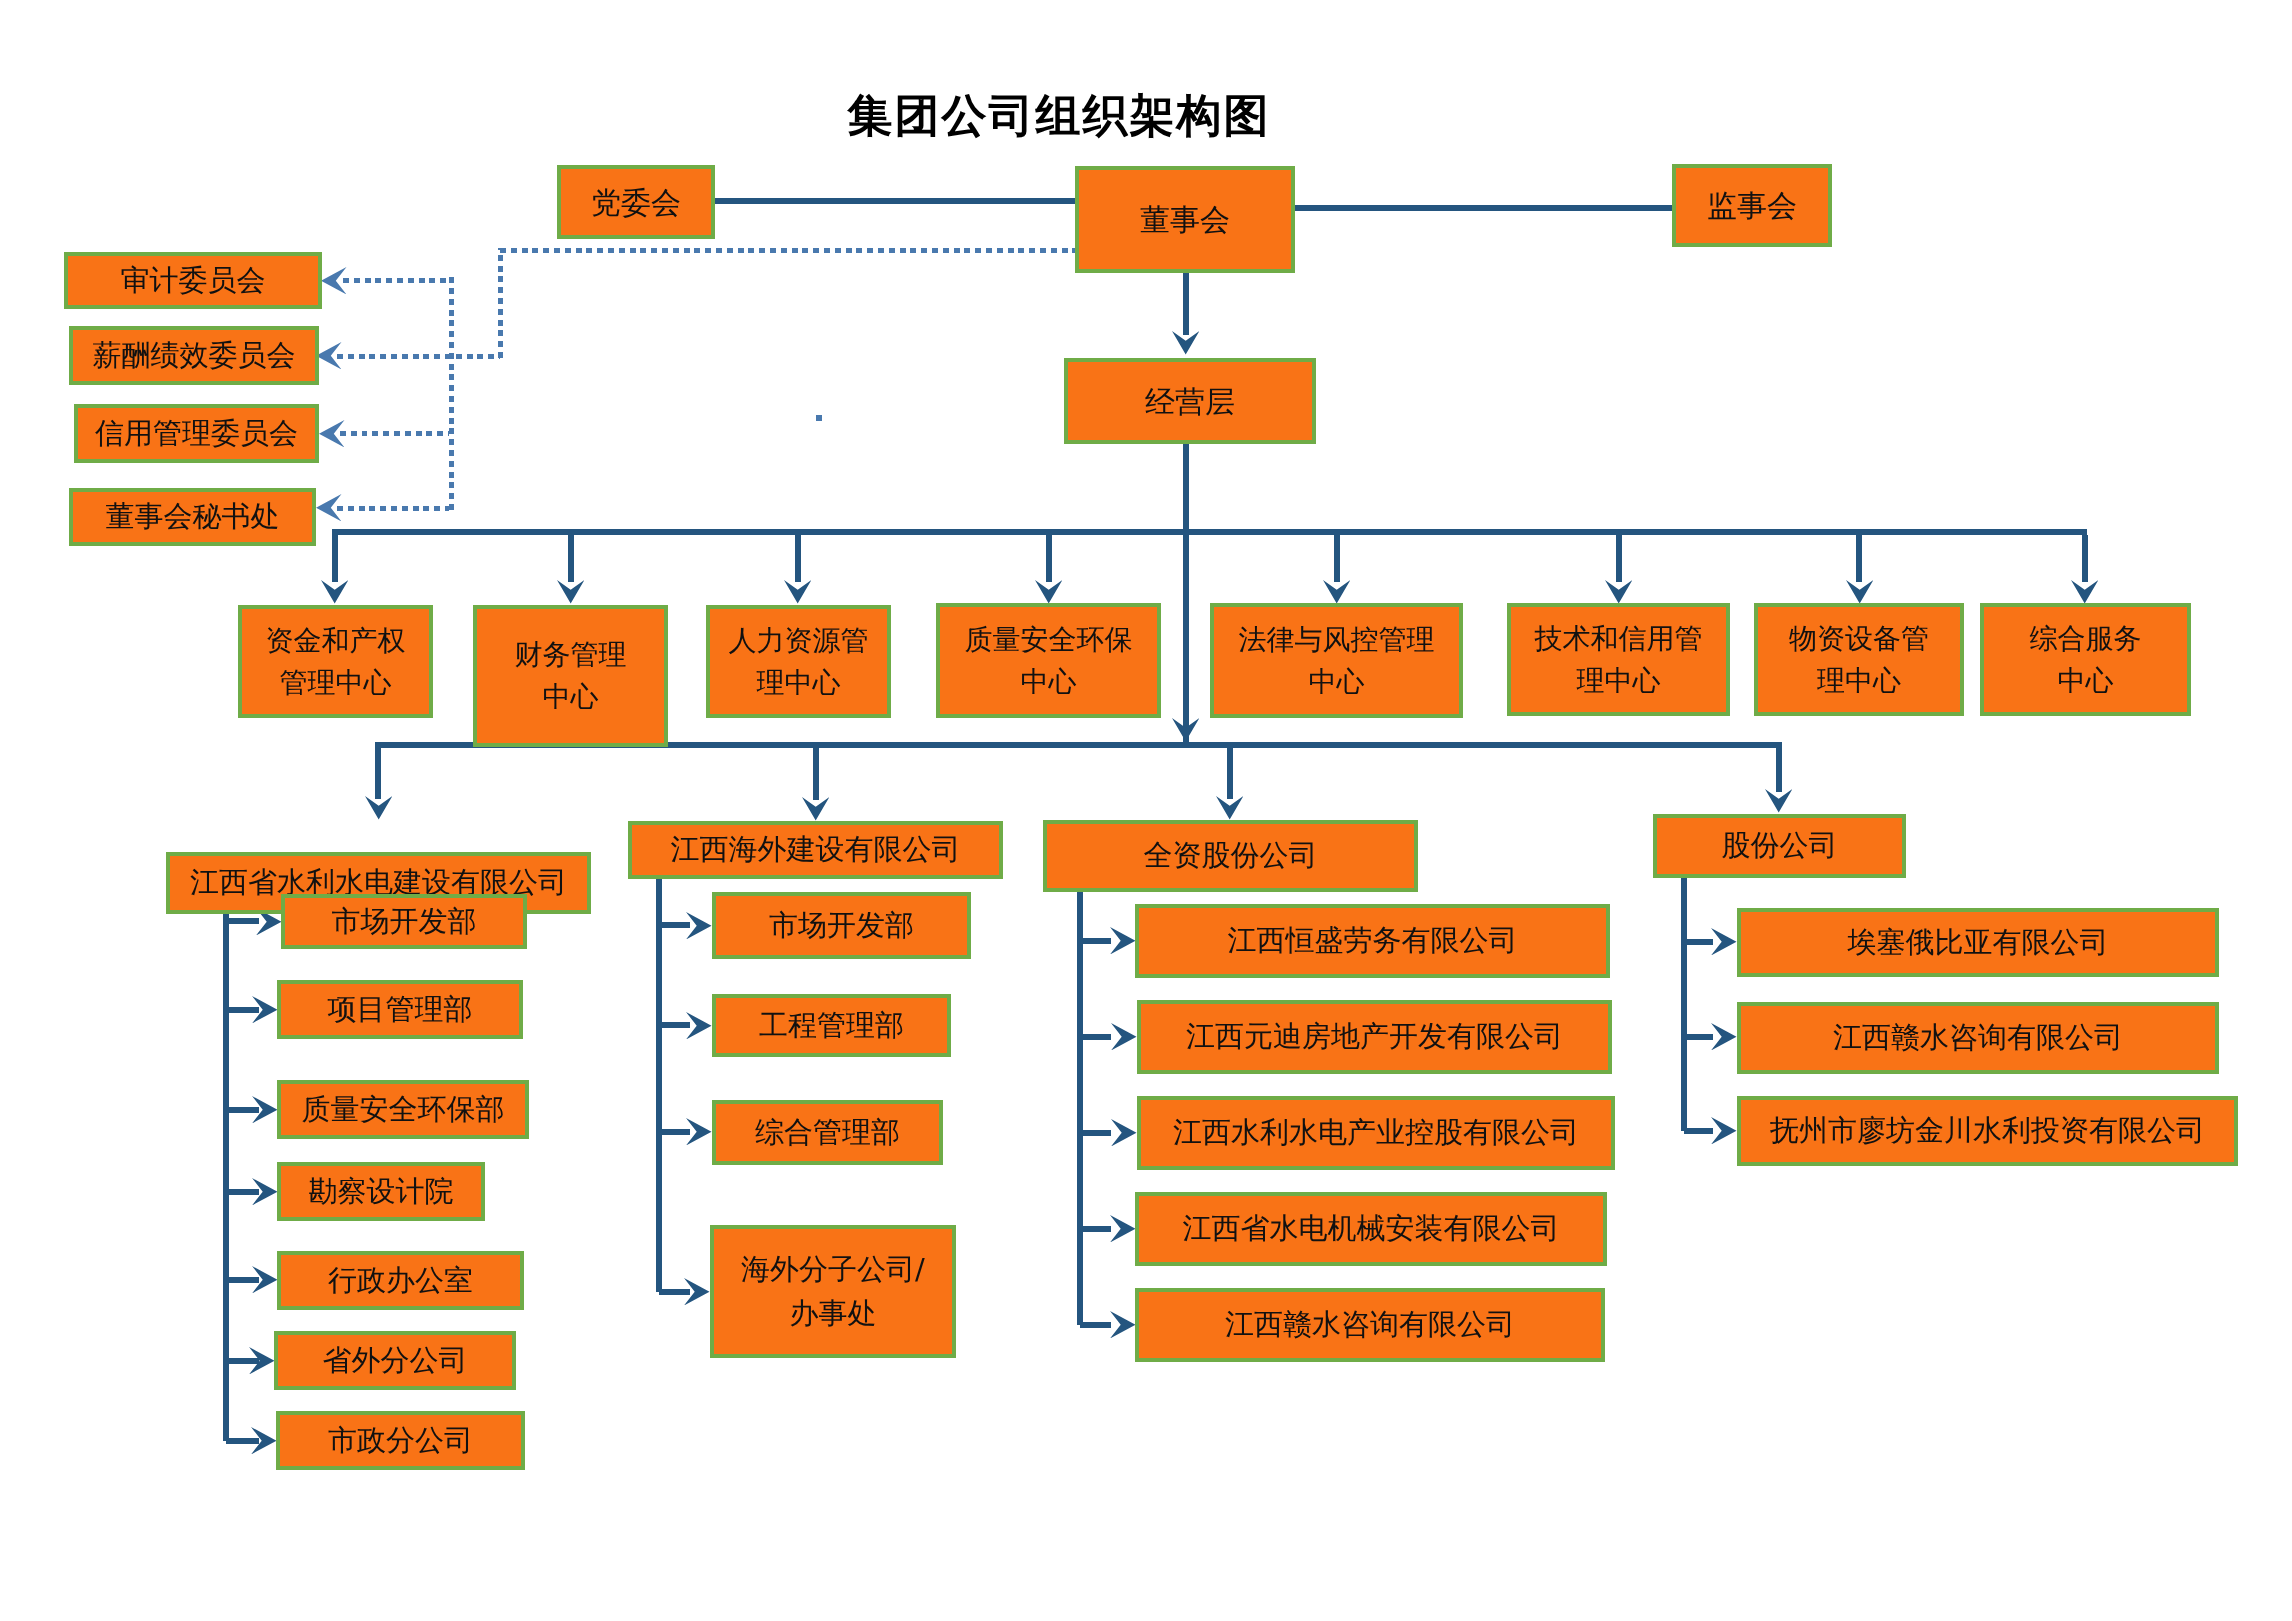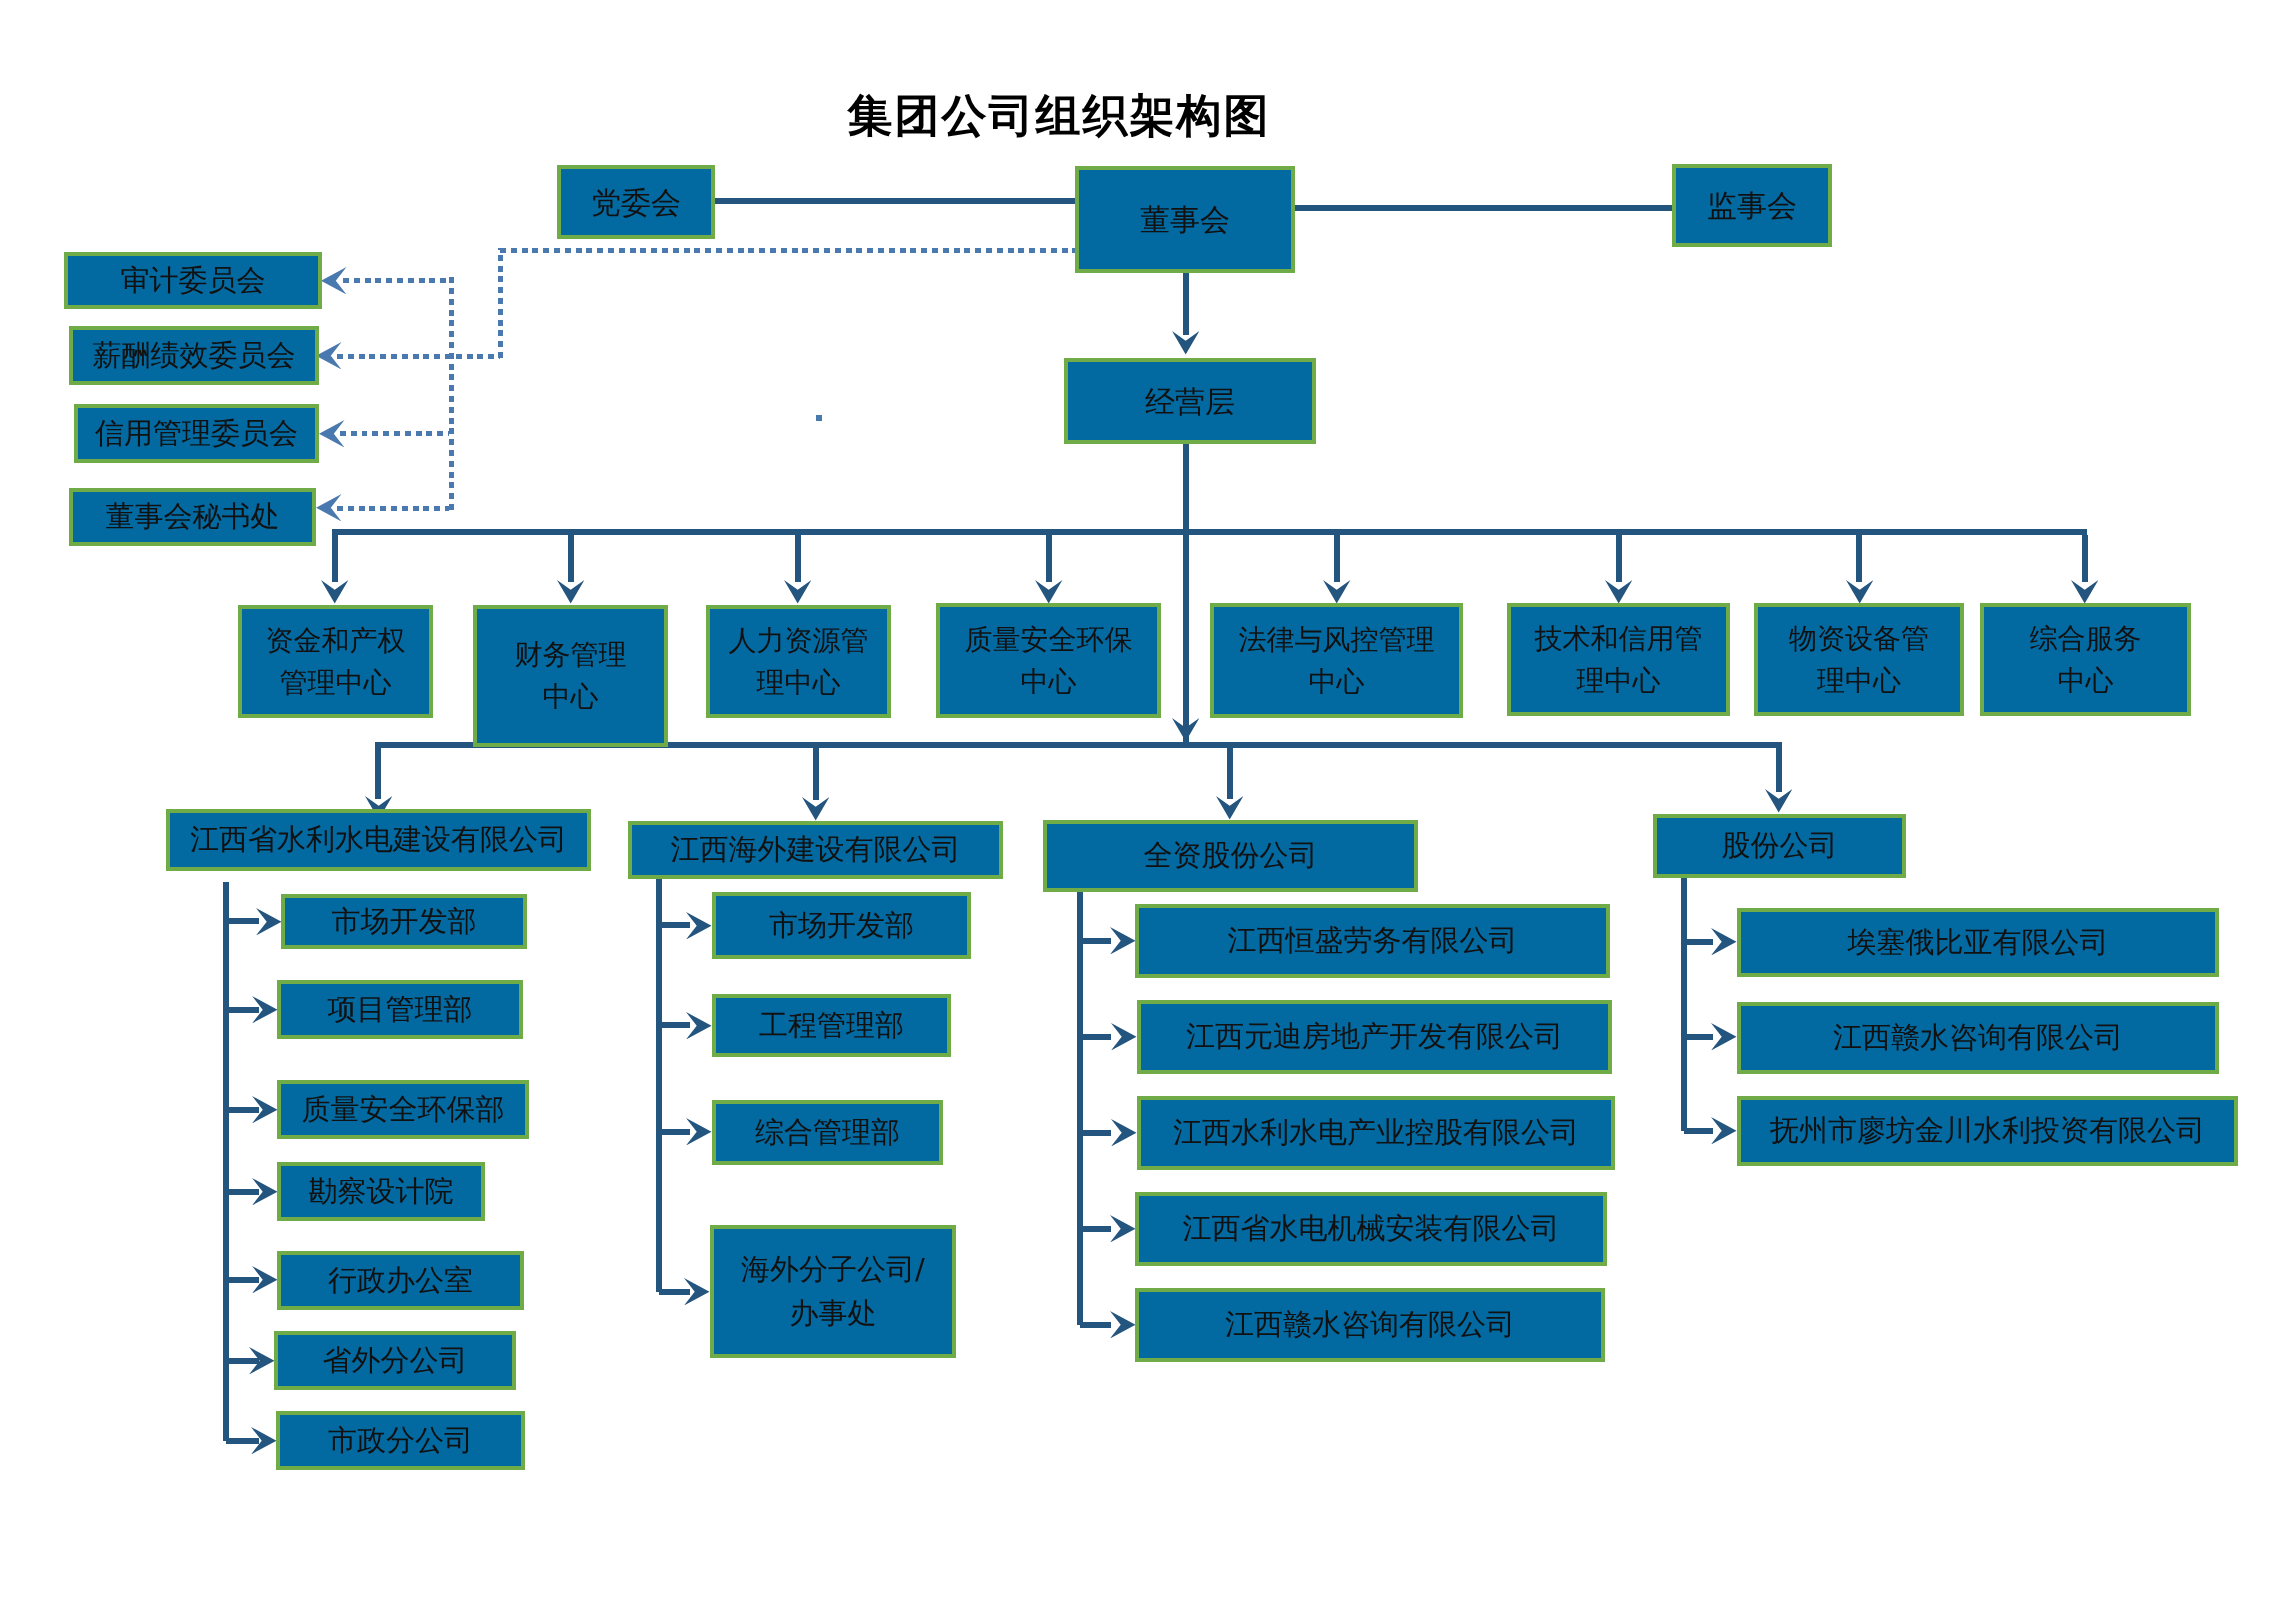--- a/index.html
+++ b/index.html
@@ -1,20 +1,20 @@
 <!DOCTYPE html>
 <html><head>
 <meta charset="utf-8">
 <style>
   html,body{margin:0;padding:0;background:#ffffff;}
   .canvas{position:relative;width:2293px;height:1621px;background:#ffffff;overflow:hidden;
           font-family:"DejaVu Sans","Liberation Sans",sans-serif;}
   .title{position:absolute;left:804px;top:86px;width:510px;text-align:center;
          font-size:45px;font-weight:bold;color:#000;letter-spacing:2px;}
-  .node{position:absolute;box-sizing:border-box;border:4.9px solid #6FAC47;background:#0369a1;
+  .node{position:absolute;box-sizing:border-box;border:4.9px solid #6FAC47;background:#f97316;
         display:flex;align-items:center;justify-content:center;text-align:center;
         white-space:pre-line;color:#111;line-height:1.5;}
   .sl{position:absolute;background:#24557F;}
   .dl-h{position:absolute;height:4.9px;
         background:repeating-linear-gradient(90deg,#4979AE 0 5.9px,transparent 5.9px 10.8px);}
   .dl-v{position:absolute;width:4.9px;
         background:repeating-linear-gradient(0deg,#4979AE 0 5.9px,transparent 5.9px 10.8px);}
   .arrow{position:absolute;}
   .arrow.down{width:27.4px;height:23.5px;background:#24557F;
         clip-path:polygon(0 0,50% 42%,100% 0,50% 100%);}
@@ -133,21 +133,21 @@
       <div class="node" style="left: 936px; top: 603px; width: 225px; height: 115px; font-size: 28px;"><span>质量安全环保
 中心</span></div>
       <div class="node" style="left: 1210px; top: 603px; width: 253px; height: 115px; font-size: 28px;"><span>法律与风控管理
 中心</span></div>
       <div class="node" style="left: 1507px; top: 603px; width: 223px; height: 113px; font-size: 28px;"><span>技术和信用管
 理中心</span></div>
       <div class="node" style="left: 1754px; top: 603px; width: 210px; height: 113px; font-size: 28px;"><span>物资设备管
 理中心</span></div>
       <div class="node" style="left: 1980px; top: 603px; width: 211px; height: 113px; font-size: 28px;"><span>综合服务
 中心</span></div>
-      <div class="node" style="left: 166px; top: 809px; width: 425px; height: 62px; font-size: 29px; align-items: center;"><span>江西省水利水电建设有限公司</span></div>
+      <div class="node" style="left: 166px; top: 852px; width: 425px; height: 62px; font-size: 29px; align-items: center;"><span>江西省水利水电建设有限公司</span></div>
       <div class="node" style="left: 628px; top: 821px; width: 375px; height: 58px; font-size: 29px;"><span>江西海外建设有限公司</span></div>
       <div class="node" style="left: 1043px; top: 820px; width: 375px; height: 72px; font-size: 29px;"><span>全资股份公司</span></div>
       <div class="node" style="left: 1653px; top: 814px; width: 253px; height: 64px; font-size: 29px;"><span>股份公司</span></div>
       <div class="node" style="left: 281px; top: 894px; width: 246px; height: 55px; font-size: 29px;"><span>市场开发部</span></div>
       <div class="node" style="left: 277px; top: 980px; width: 246px; height: 59px; font-size: 29px;"><span>项目管理部</span></div>
       <div class="node" style="left: 277px; top: 1080px; width: 252px; height: 59px; font-size: 29px;"><span>质量安全环保部</span></div>
       <div class="node" style="left: 277px; top: 1162px; width: 208px; height: 59px; font-size: 29px;"><span>勘察设计院</span></div>
       <div class="node" style="left: 277px; top: 1251px; width: 247px; height: 59px; font-size: 29px;"><span>行政办公室</span></div>
       <div class="node" style="left: 274px; top: 1331px; width: 242px; height: 59px; font-size: 29px;"><span>省外分公司</span></div>
       <div class="node" style="left: 276px; top: 1411px; width: 249px; height: 59px; font-size: 29px;"><span>市政分公司</span></div>

